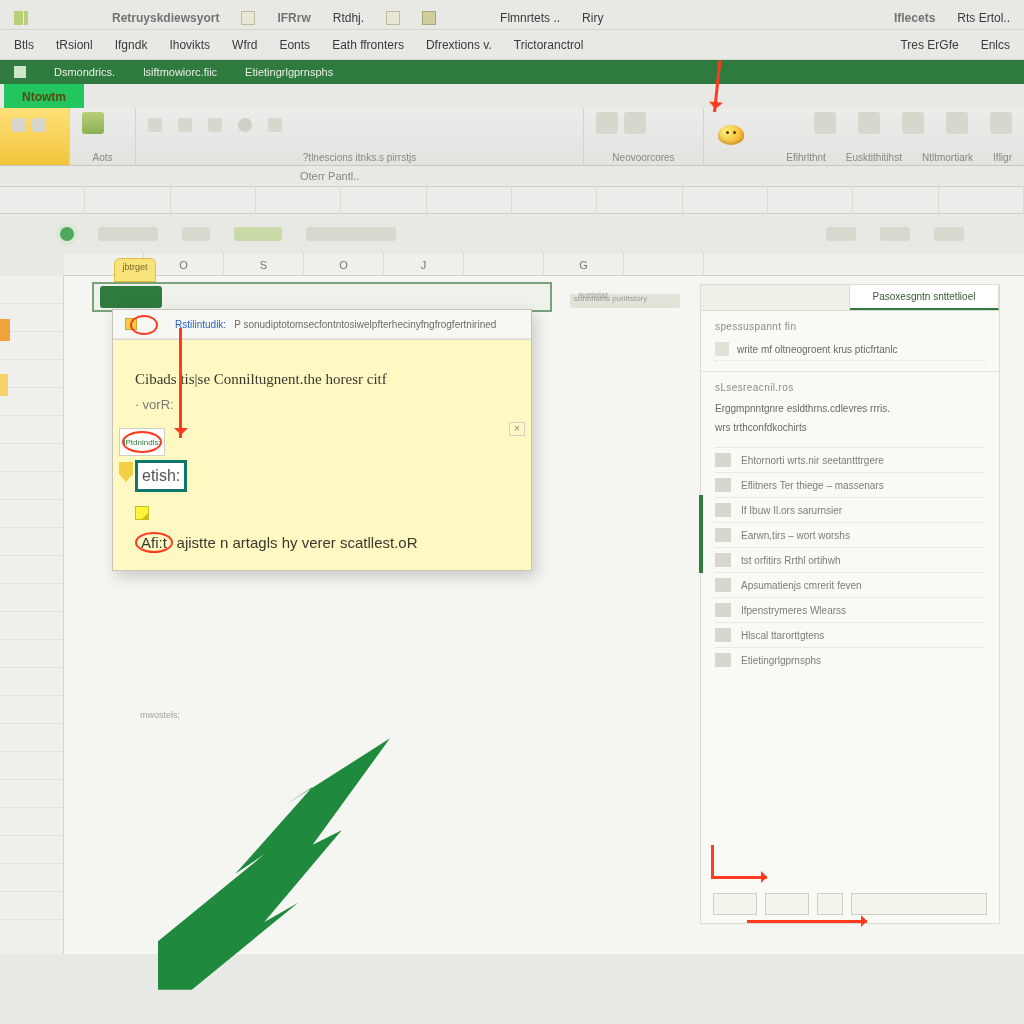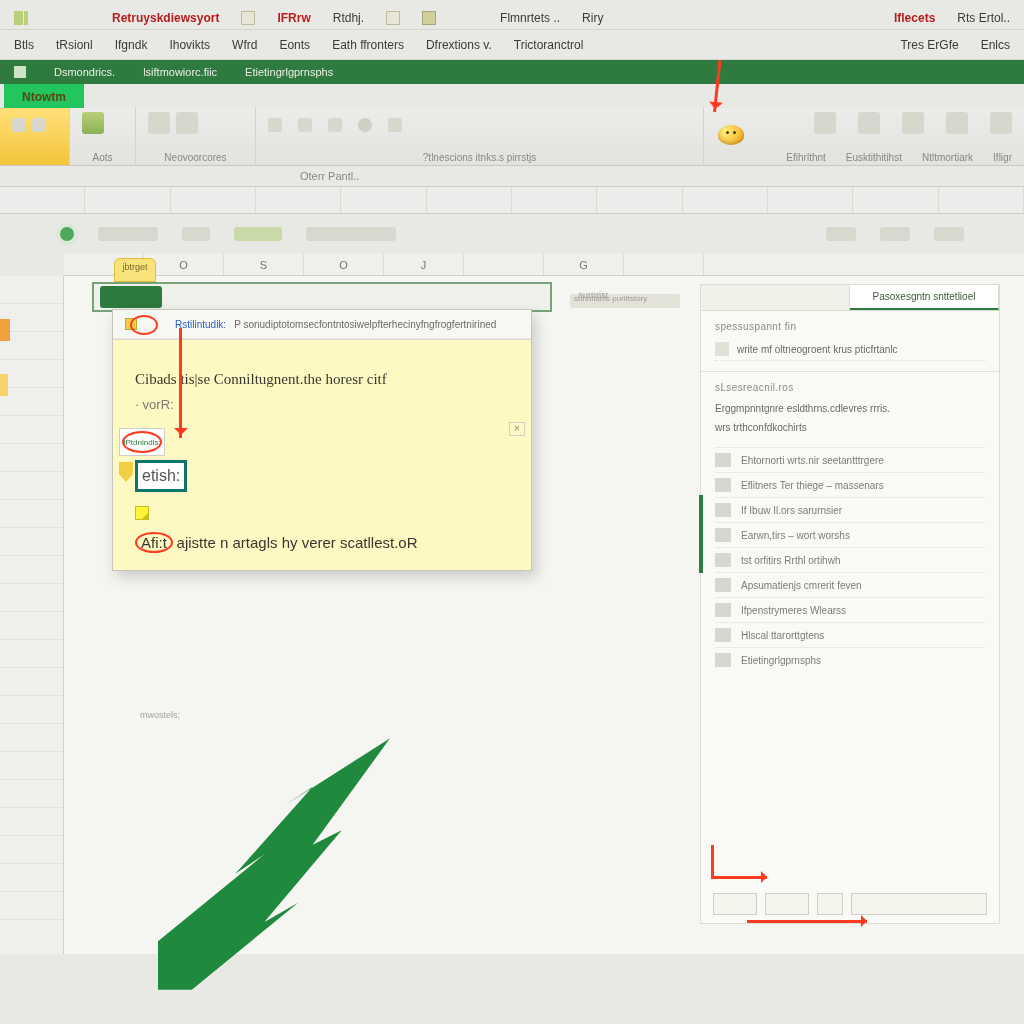--- a/index.html
+++ b/index.html
@@ -2,21 +2,21 @@
 <html><head>
 <meta charset="utf-8">
 <style>
   * { box-sizing: border-box; margin: 0; padding: 0; font-family: "Segoe UI", Tahoma, sans-serif; }
   html, body { width: 1024px; height: 1024px; overflow: hidden; background: #e8e8e5; }
 
   
   .menu-row { display: flex; align-items: center; gap: 22px; height: 30px; padding: 0 14px; font-size: 12px; color: #3b3b3b; }
   .menu-row.row1 { padding-top: 6px; }
   .menu-link { cursor: default; }
-  .menu-link.green { color: #b91c1c; font-weight: 600; }
+  .menu-link.green { color: #737373; font-weight: 600; }
   .mini-ic { width: 14px; height: 14px; background: #c9c8be; display:inline-block; }
   .mini-ic.bars { background: linear-gradient(to right,#b9cf7a 33%,transparent 33% 38%,#b9cf7a 38% 66%,transparent 66% 71%,#b9cf7a 71%); }
   .mini-ic.book { background:#d0ce9a; border:1px solid #a8a67a; }
   .mini-ic.doc  { background:#e8e6d5; border:1px solid #bdbba2; }
   .row-sep { position:relative; }
   .row-sep::after { content:""; position:absolute; left:0; right:0; bottom:0; height:1px; background:#d6d5cd; }
 
   .orange-dot { position:absolute; left:718px; top:65px; width:26px; height:20px; border-radius:50% 50% 50% 50% / 50% 50% 45% 45%; background: radial-gradient(circle at 30% 30%, #fff176, #f7b733 70%, #e58e12); box-shadow: inset 0 -2px 4px rgba(0,0,0,.2); }
   .orange-dot::before,.orange-dot::after{content:"";position:absolute;top:6px;width:3px;height:3px;background:#4b3a0d;border-radius:50%;}
   .orange-dot::before{left:8px;} .orange-dot::after{left:15px;}
@@ -176,36 +176,36 @@
         <div class="ric small"></div>
         <div class="ric small"></div>
       </div>
   </div>
   <div class="rgroup" style="width:66px">
     <div class="icons">
         <div class="ric" style="background:linear-gradient(#b9cf7a,#8bb154)"></div>
       </div>
     <div class="cap">Aots</div>
   </div>
-  <div class="rgroup" style="width:120px">
-    <div class="icons">
-        <div class="ric"></div>
-        <div class="ric"></div>
-      </div>
-    <div class="cap">Neovoorcores</div>
-  </div>
   <div class="rgroup" style="flex:1">
     <div class="icons" style="gap:16px">
       <div class="ric small"></div>
       <div class="ric small"></div>
       <div class="ric small"></div>
       <div class="ric small" style="border-radius:50%;background:#d0cfc5"></div>
       <div class="ric small"></div>
     </div>
     <div class="cap">?tlnescions itnks.s pirrstjs</div>
+  </div>
+  <div class="rgroup" style="width:120px">
+    <div class="icons">
+        <div class="ric"></div>
+        <div class="ric"></div>
+      </div>
+    <div class="cap">Neovoorcores</div>
   </div>
   <div class="rgroup" style="width:320px;border-right:none">
     <div class="icons" style="gap:22px;justify-content:flex-end">
       <div class="ric"></div>
       <div class="ric"></div>
       <div class="ric"></div>
       <div class="ric"></div>
       <div class="ric"></div>
     </div>
     <div class="rlabel-strip" style="padding:0">

